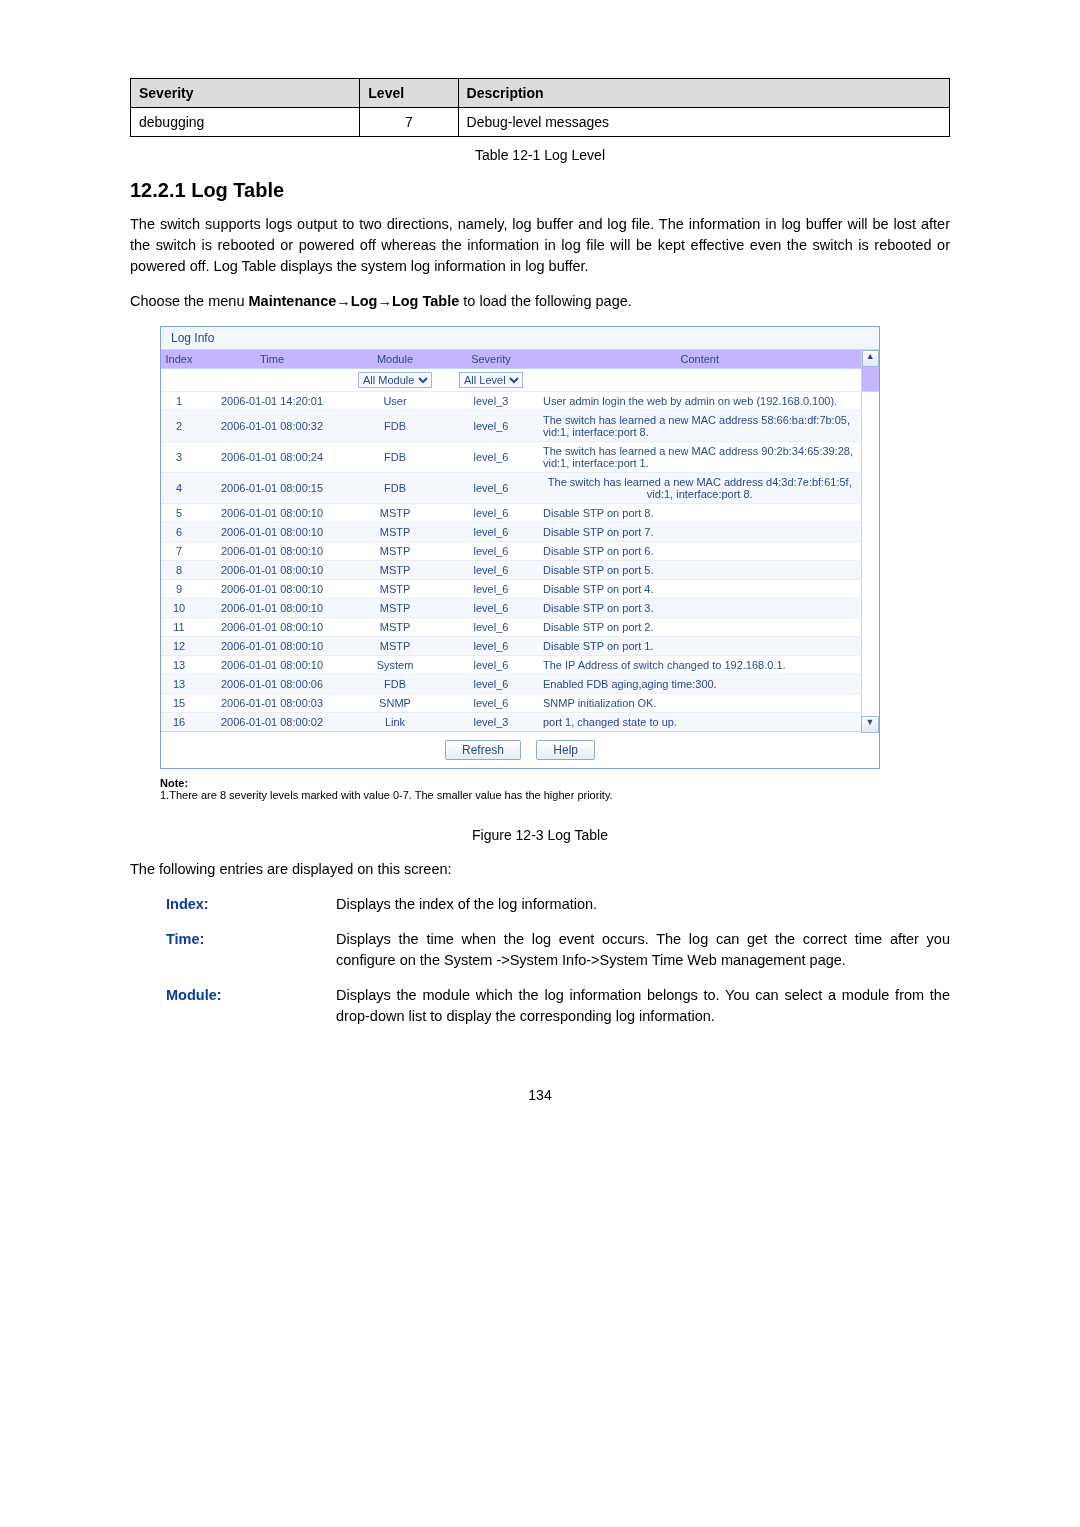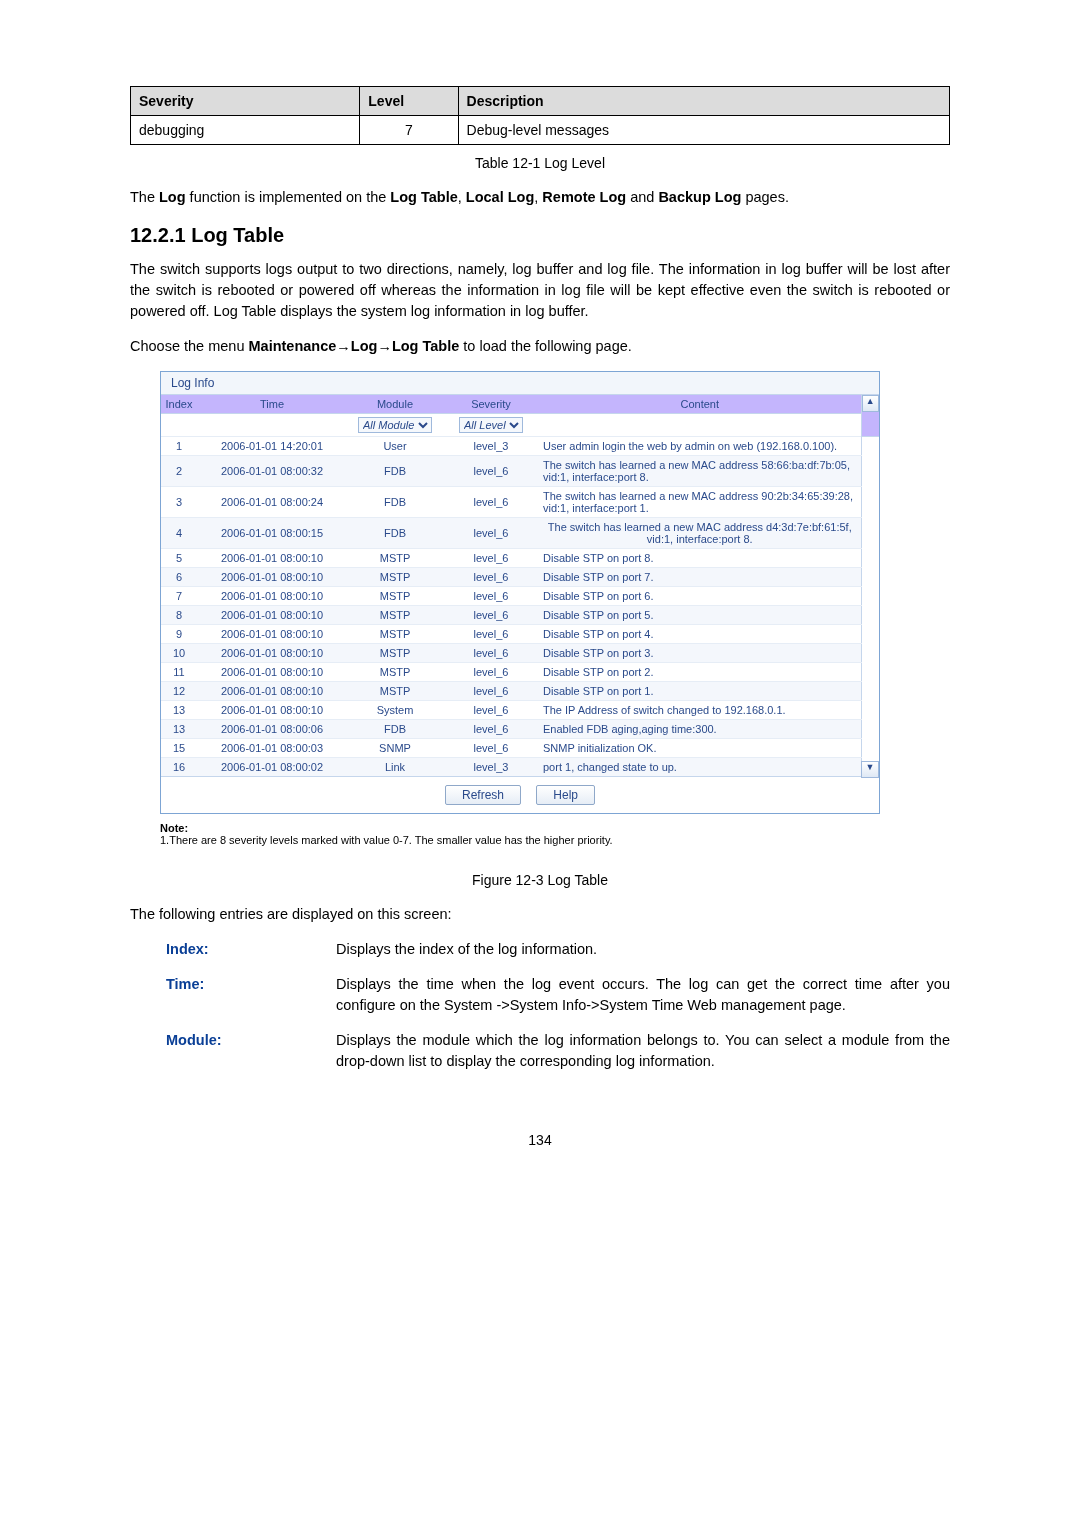--- a/index.html
+++ b/index.html
@@ -1,30 +1,30 @@
 <!DOCTYPE html>
 <html><head>
 <meta charset="utf-8">
 <style>
 body{margin:0;background:#fff;font-family:Arial,"Helvetica Neue",Helvetica,sans-serif;color:#000;}
-.page{width:820px;margin:8px auto;padding:78px 0 40px 0;}
+.page{width:820px;margin:0 auto;padding:78px 0 40px 0;}
 
 .small-table{border-collapse:collapse;width:100%;table-layout:fixed;font-size:14px;}
 .small-table td,.small-table th{border:1px solid #000;padding:6px 8px;text-align:left;}
 .small-table th{background:#dcdcdc;font-weight:bold;}
 .caption{font-size:14px;text-align:center;margin:10px 0 16px 0;}
 .body-text{font-size:14.5px;line-height:1.45;text-align:justify;margin:0 0 14px 0;}
 .body-text .b{font-weight:bold;}
 h2{font-size:20px;font-weight:bold;margin:16px 0 12px 0;}
 .panel-wrap{margin-left:30px;width:720px;}
 .panel{border:1px solid #7da5d4;font-size:12px;color:#2a4a8b;}
 .panel-title{background:#f2f6fb;border-bottom:1px solid #c5d6ec;padding:4px 10px;color:#2a4a8b;}
 .cols-header td{background:#c4b5fd;border-bottom:1px solid #c5d6ec;padding:3px 0;text-align:center;color:#2a4a8b;}
 .filters td{padding:3px 0;text-align:center;}
-.sel{font-size:11px;border:1px solid #9fb9dc;background:#f5f8fc;color:#2a4a8b;font-style:italic;}
+.sel{font-size:11px;border:1px solid #9fb9dc;background:#f5f8fc;color:#2a4a8b;}
 .log-grid{width:100%;border-collapse:collapse;table-layout:fixed;}
 .log-grid td{padding:3px 4px;vertical-align:middle;color:#2a4a8b;font-size:11px;}
 .log-grid tr.data td{border-top:1px solid #e6edf6;}
 .idx{text-align:center;width:36px;}
 .tm{text-align:center;width:150px;}
 .md{text-align:center;width:96px;}
 .sv{text-align:center;width:96px;}
 .ct{padding-left:6px;}
 .scroll{border-left:1px solid #c5d6ec;width:18px;background:#eef3fa;}
 .scroll-btn{height:15px;border:1px solid #9fb9dc;background:linear-gradient(#fff,#dfe9f5);text-align:center;font-size:9px;color:#2a4a8b;}
@@ -60,23 +60,20 @@
 <tr>
  <td>debugging</td>
  <td style="text-align:center">7</td>
  <td>Debug-level messages</td>
 </tr>
 </tbody>
     </table>
 
 <div class="caption">Table 12-1 Log Level</div>
 
-<p class="body-text">
-<span>The </span><span class="b">Log</span><span> function is implemented on the </span><span class="b">Log Table</span><span>, </span><span class="b">Local Log</span><span>, </span><span class="b">Remote Log</span><span> and </span><span class="b">Backup Log</span><span> pages.</span>
-</p>
 
 <h2>12.2.1 Log Table</h2>
 
 <p class="body-text">The switch supports logs output to two directions, namely, log buffer and log file. The information in log buffer will be lost after the switch is rebooted or powered off whereas the information in log file will be kept effective even the switch is rebooted or powered off. Log Table displays the system log information in log buffer.</p>
 
 <p class="body-text">
 <span>Choose the menu </span><span class="b">Maintenance→Log→Log Table</span><span> to load the following page.</span>
 </p>
 
 <div class="panel-wrap">

